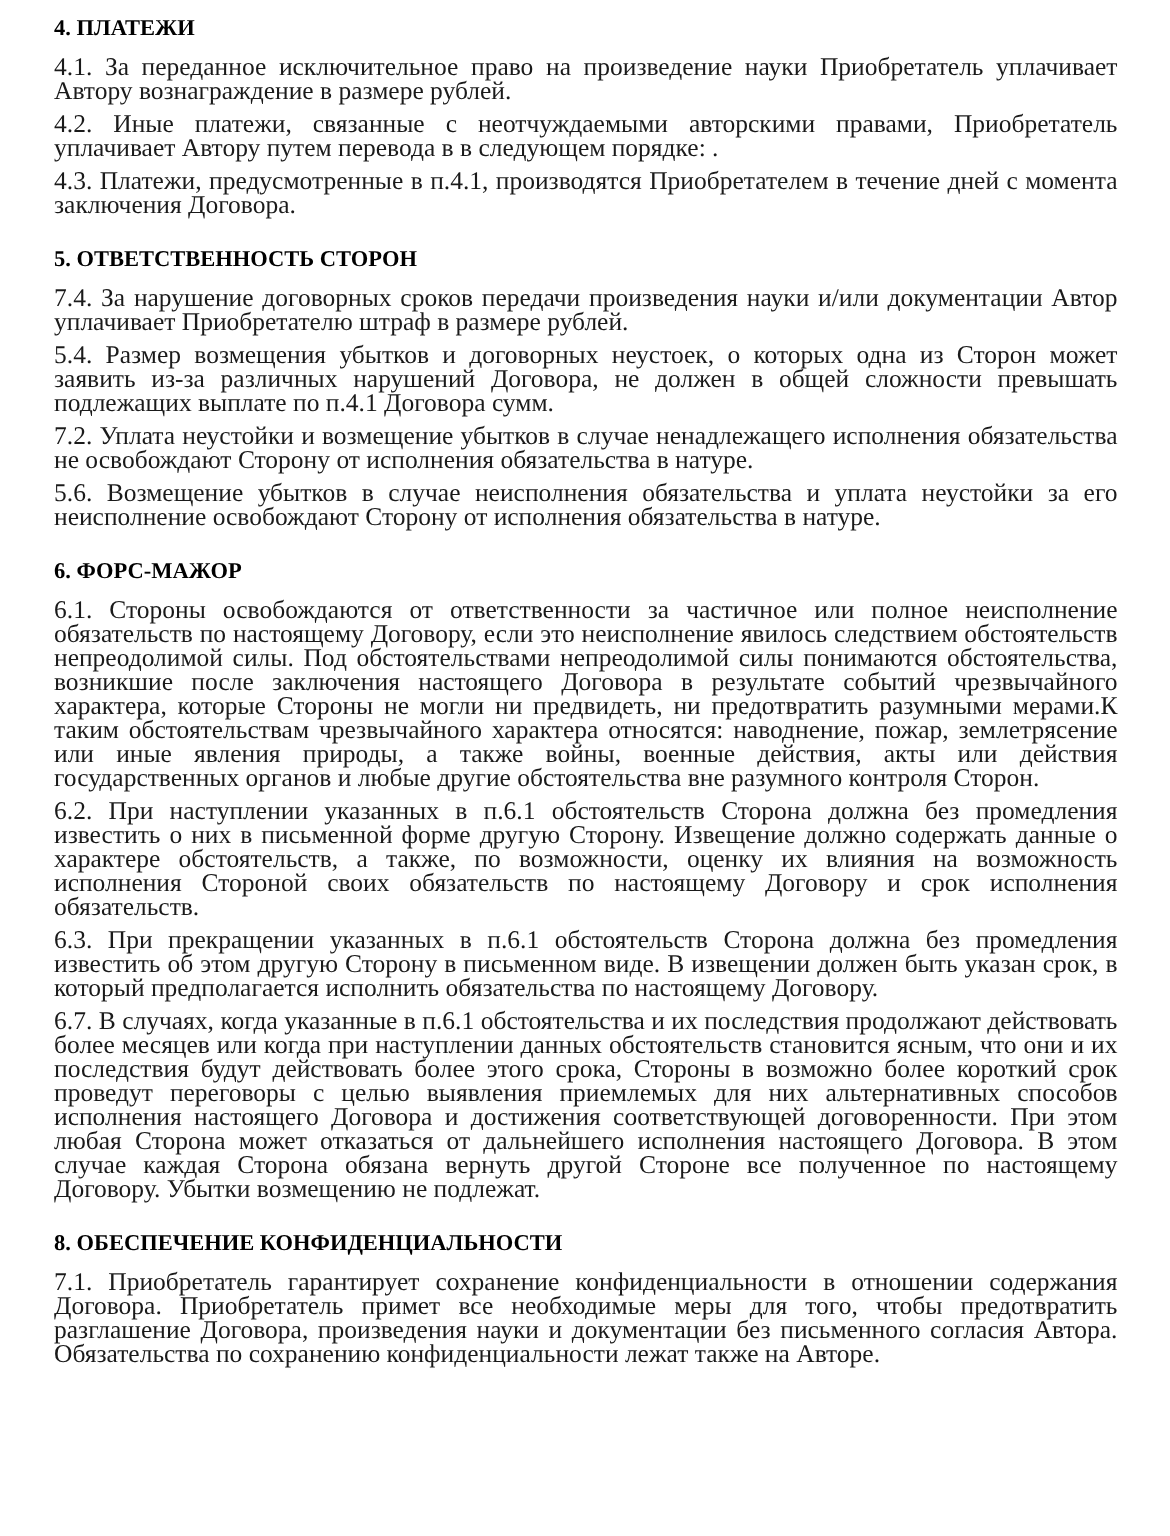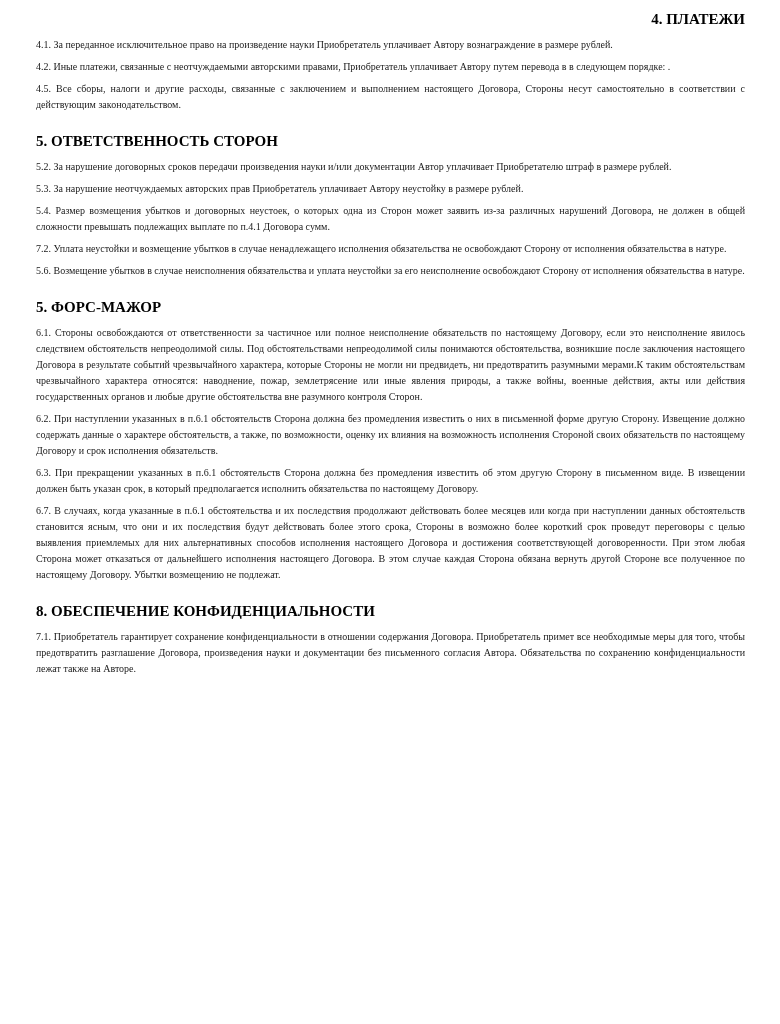--- a/index.html
+++ b/index.html
@@ -22,56 +22,54 @@
   .section h2 {
     font-family: "Liberation Serif", "DejaVu Serif", serif;
     font-size: 15px;
     line-height: 19px;
     font-weight: bold;
     color: #000000;
     margin: 19px 0 8px 0;
   }
   .section:first-child h2 {
     margin-top: 6px;
-    text-align: right;
   }
   .section p {
-    font-size: 10px;
+    font-size: 17px;
     line-height: 16px;
     margin: 0 0 6px 0;
     text-align: justify;
     color: #1a1a1a;
   }
   .section p:last-child {
     margin-bottom: 0;
   }
 </style>
 </head>
 <body>
 
 <div class="page">
 
   <section class="section">
     <h2>4. ПЛАТЕЖИ</h2>
     <p>4.1. За переданное исключительное право на произведение науки Приобретатель уплачивает Автору вознаграждение в размере рублей.</p>
     <p>4.2. Иные платежи, связанные с неотчуждаемыми авторскими правами, Приобретатель уплачивает Автору путем перевода в в следующем порядке: .</p>
-    <p>4.5. Все сборы, налоги и другие расходы, связанные с заключением и выполнением настоящего Договора, Стороны несут самостоятельно в соответствии с действующим законодательством.</p>
+    <p>4.3. Платежи, предусмотренные в п.4.1, производятся Приобретателем в течение дней с момента заключения Договора.</p>
   </section>
 
   <section class="section">
     <h2>5. ОТВЕТСТВЕННОСТЬ СТОРОН</h2>
-    <p>5.2. За нарушение договорных сроков передачи произведения науки и/или документации Автор уплачивает Приобретателю штраф в размере рублей.</p>
-    <p>5.3. За нарушение неотчуждаемых авторских прав Приобретатель уплачивает Автору неустойку в размере рублей.</p>
+    <p>7.4. За нарушение договорных сроков передачи произведения науки и/или документации Автор уплачивает Приобретателю штраф в размере рублей.</p>
     <p>5.4. Размер возмещения убытков и договорных неустоек, о которых одна из Сторон может заявить из-за различных нарушений Договора, не должен в общей сложности превышать подлежащих выплате по п.4.1 Договора сумм.</p>
     <p>7.2. Уплата неустойки и возмещение убытков в случае ненадлежащего исполнения обязательства не освобождают Сторону от исполнения обязательства в натуре.</p>
     <p>5.6. Возмещение убытков в случае неисполнения обязательства и уплата неустойки за его неисполнение освобождают Сторону от исполнения обязательства в натуре.</p>
   </section>
 
   <section class="section">
-    <h2>5. ФОРС-МАЖОР</h2>
+    <h2>6. ФОРС-МАЖОР</h2>
     <p>6.1. Стороны освобождаются от ответственности за частичное или полное неисполнение обязательств по настоящему Договору, если это неисполнение явилось следствием обстоятельств непреодолимой силы. Под обстоятельствами непреодолимой силы понимаются обстоятельства, возникшие после заключения настоящего Договора в результате событий чрезвычайного характера, которые Стороны не могли ни предвидеть, ни предотвратить разумными мерами.К таким обстоятельствам чрезвычайного характера относятся: наводнение, пожар, землетрясение или иные явления природы, а также войны, военные действия, акты или действия государственных органов и любые другие обстоятельства вне разумного контроля Сторон.</p>
     <p>6.2. При наступлении указанных в п.6.1 обстоятельств Сторона должна без промедления известить о них в письменной форме другую Сторону. Извещение должно содержать данные о характере обстоятельств, а также, по возможности, оценку их влияния на возможность исполнения Стороной своих обязательств по настоящему Договору и срок исполнения обязательств.</p>
     <p>6.3. При прекращении указанных в п.6.1 обстоятельств Сторона должна без промедления известить об этом другую Сторону в письменном виде. В извещении должен быть указан срок, в который предполагается исполнить обязательства по настоящему Договору.</p>
     <p>6.7. В случаях, когда указанные в п.6.1 обстоятельства и их последствия продолжают действовать более месяцев или когда при наступлении данных обстоятельств становится ясным, что они и их последствия будут действовать более этого срока, Стороны в возможно более короткий срок проведут переговоры с целью выявления приемлемых для них альтернативных способов исполнения настоящего Договора и достижения соответствующей договоренности. При этом любая Сторона может отказаться от дальнейшего исполнения настоящего Договора. В этом случае каждая Сторона обязана вернуть другой Стороне все полученное по настоящему Договору. Убытки возмещению не подлежат.</p>
   </section>
 
   <section class="section">
     <h2>8. ОБЕСПЕЧЕНИЕ КОНФИДЕНЦИАЛЬНОСТИ</h2>
     <p>7.1. Приобретатель гарантирует сохранение конфиденциальности в отношении содержания Договора. Приобретатель примет все необходимые меры для того, чтобы предотвратить разглашение Договора, произведения науки и документации без письменного согласия Автора. Обязательства по сохранению конфиденциальности лежат также на Авторе.</p>
   </section>

